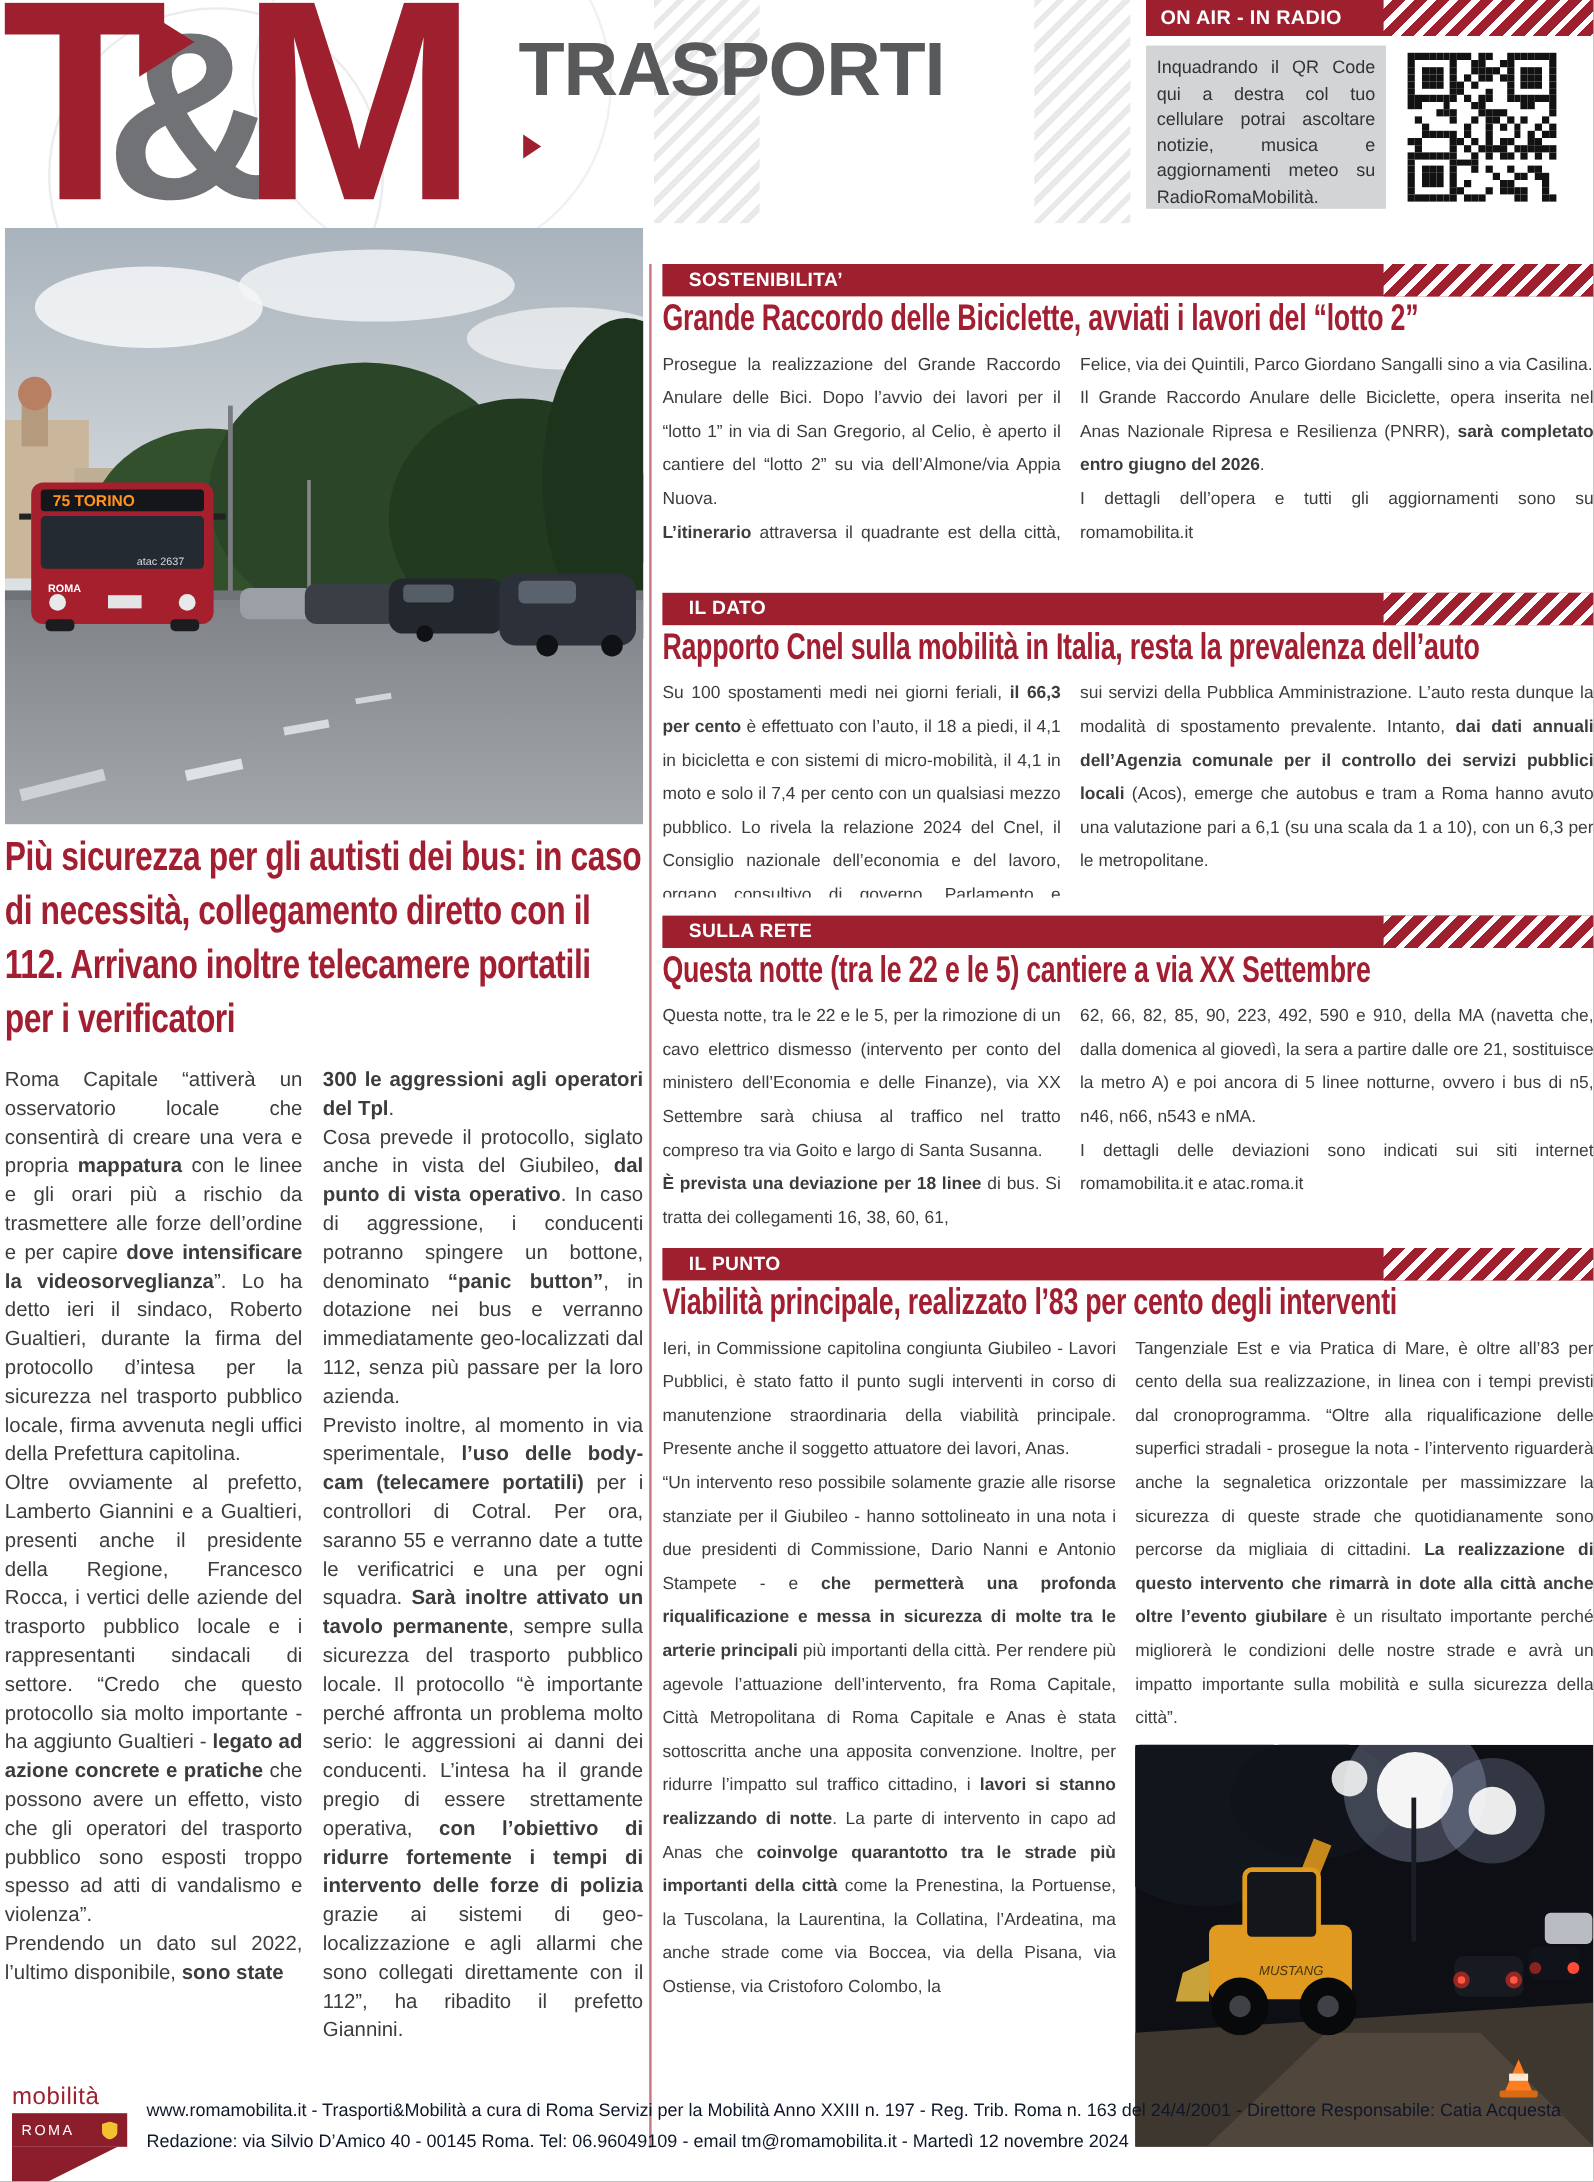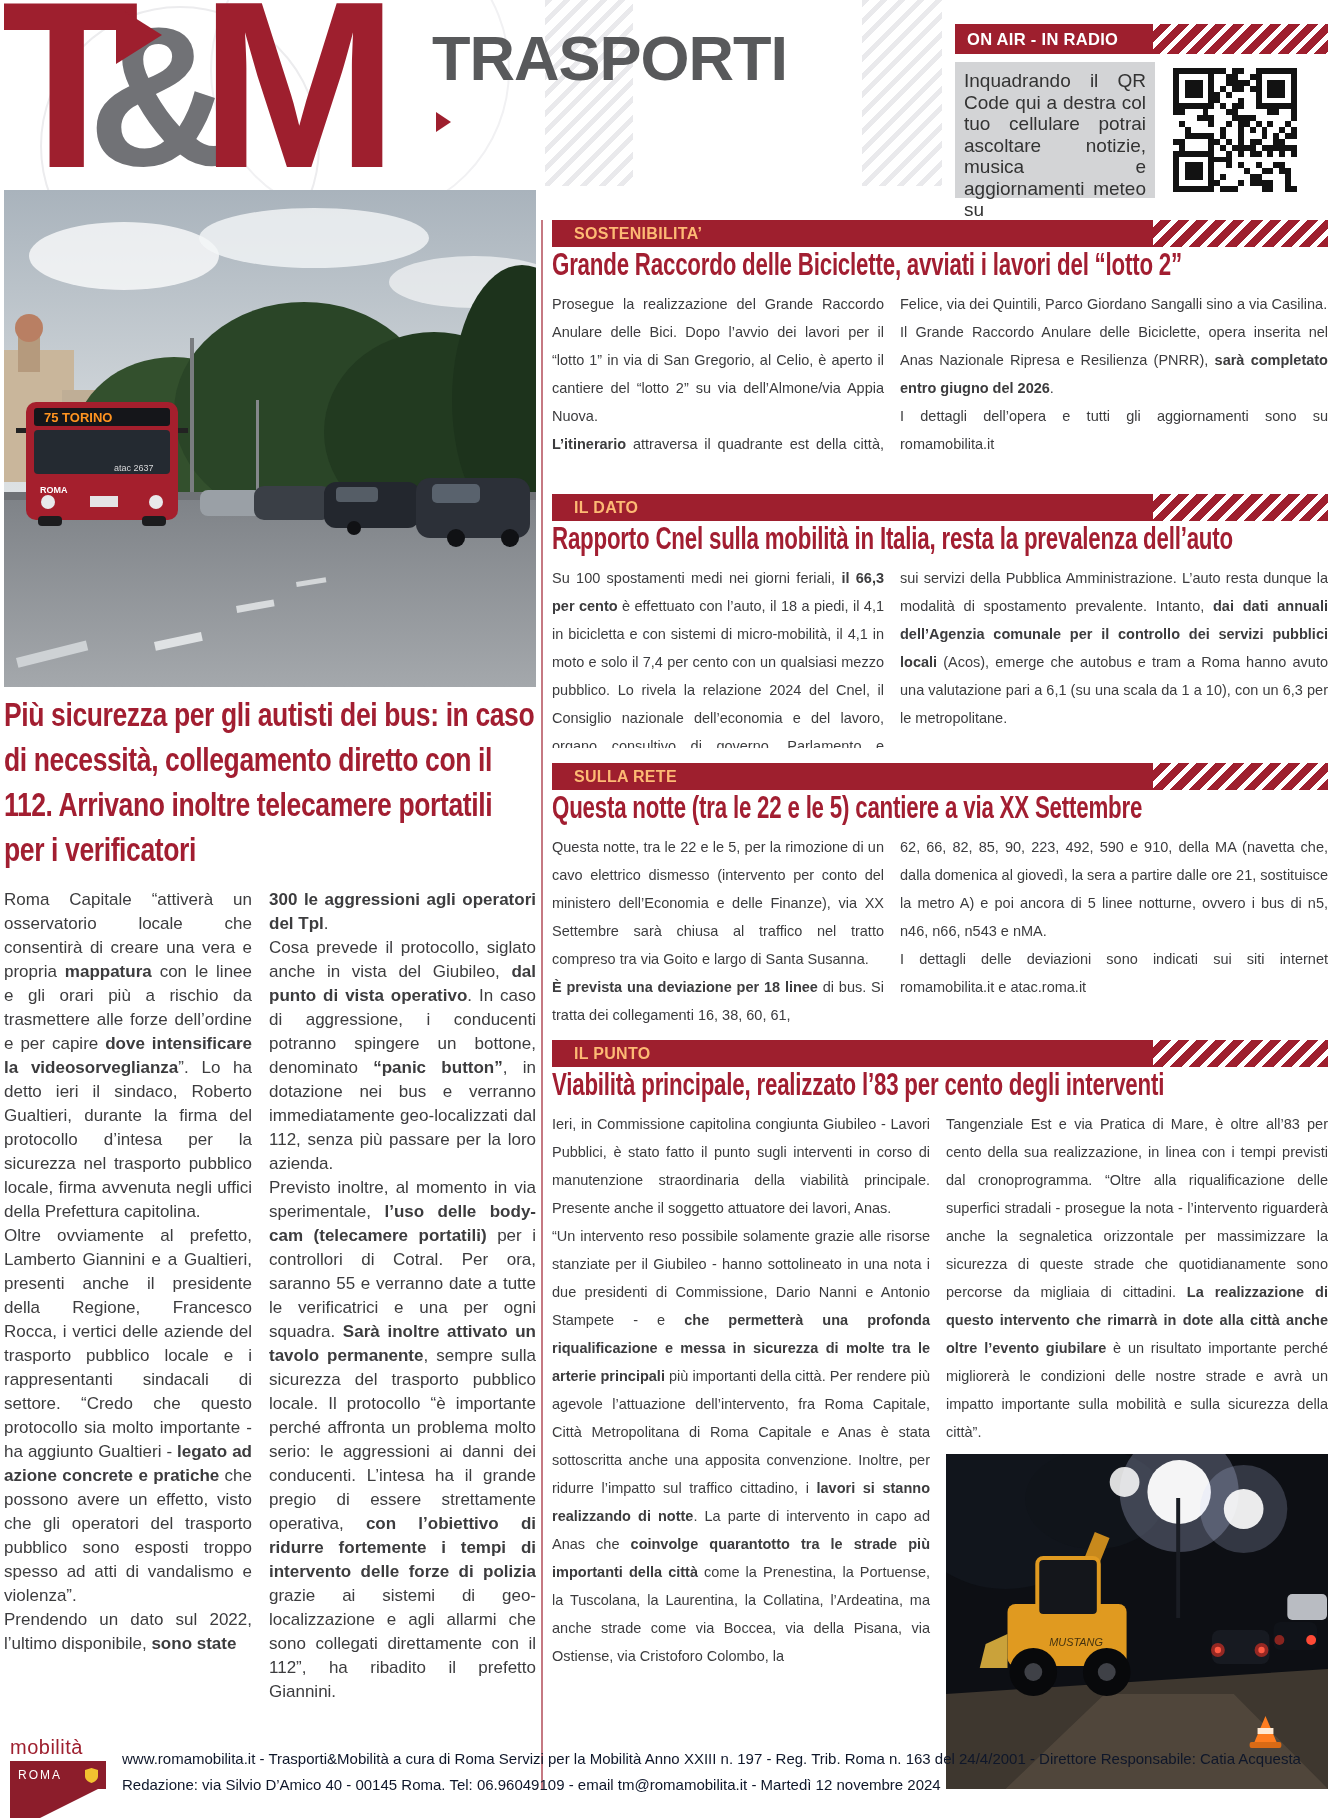--- a/index.html
+++ b/index.html
@@ -23,47 +23,47 @@
   .tm-amp { left:84px;  top:-4px;  font-size:198px; color:#717276; z-index:2; }
   .tm-m   { left:196px; top:-36px; font-size:238px; color:var(--red); z-index:3; }
   .tm-arrow { position:absolute; left:112px; top:4px; z-index:4; width:0; height:0;
     border-left:46px solid var(--red); border-top:29px solid transparent; border-bottom:29px solid transparent; }
   .title1 { position:absolute; left:432px; top:22px; font-size:63px; font-weight:bold; color:var(--gray); letter-spacing:-1px; }
   .title2 { position:absolute; left:455px; top:97px; font-size:45px; font-weight:bold; color:var(--gray); letter-spacing:-1px; }
   .title2-arrow { position:absolute; left:436px; top:112px; width:0; height:0;
     border-left:15px solid var(--red); border-top:10px solid transparent; border-bottom:10px solid transparent; }
 
   
-  .radio { position:absolute; left:955px; top:24px; width:373px; height:174px; }
+  .radio { position:absolute; left:955px; top:0; width:373px; height:174px; }
   .radio-bar { position:absolute; left:0; top:0; width:373px; height:30px; background:var(--red); display:flex; }
   .radio-bar .rlabel { flex:1; color:#fff; font-weight:bold; font-size:16.5px; padding:6px 0 0 12px; letter-spacing:.3px; }
   .stripes { background:repeating-linear-gradient(135deg,#fff 0 5px,var(--red) 5px 13px); }
   .radio-stripes { width:175px; height:30px; }
   .radio-box { position:absolute; left:0; top:38px; width:200px; height:136px; background:#d3d4d6;
-    padding:8px 9px; font-size:19px; line-height:21.5px; color:#333; text-align:justify; }
+    padding:8px 9px; font-size:15px; line-height:21.5px; color:#333; text-align:justify; }
   .qr { position:absolute; left:212px; top:38px; width:136px; height:136px; background:#fff; padding:6px;
     display:grid; grid-template-columns:repeat(21,1fr); grid-template-rows:repeat(21,1fr); }
   .qr .on { background:#121212; }
 
   
   .street-photo { position:absolute; left:4px; top:190px; width:532px; height:497px; }
   .lead-headline { position:absolute; left:4px; top:692px; width:532px; height:190px; overflow:hidden; }
   .lead-headline .scale { width:680px; transform:scaleX(.78); transform-origin:0 0;
     font-size:34px; line-height:45px; font-weight:bold; color:var(--red2); letter-spacing:-.5px; }
   .lead-body { position:absolute; left:4px; top:888px; width:532px; height:914px; display:flex; gap:17px; overflow:hidden; }
   .lead-col { font-size:17px; line-height:24px; color:var(--ink); text-align:justify; }
   .lead-c1 { width:248px; } .lead-c2 { width:267px; }
   .lead-body p, .sec-body p { margin:0; }
 
   
   .vrule { position:absolute; left:541px; top:220px; width:2px; height:1570px; background:var(--red); opacity:.6; }
 
   
   .sec-bar { position:absolute; left:552px; width:776px; height:27px; background:var(--red); display:flex; align-items:center; }
-  .sec-bar .slabel { flex:1; color:#fdba74; font-weight:bold; font-size:16px; padding-left:22px; letter-spacing:.3px; }
+  .sec-bar .slabel { flex:1; color:#ffffff; font-weight:bold; font-size:16px; padding-left:22px; letter-spacing:.3px; }
   .sec-bar .sec-stripes { width:175px; height:27px; }
   .sec-head { position:absolute; left:552px; width:776px; height:40px; overflow:hidden;text-align:right; }
   .sec-head .scale { display:inline-block; white-space:nowrap; transform:scaleX(.72); transform-origin:0 0;
     font-size:31px; line-height:38px; font-weight:bold; color:var(--red2); letter-spacing:-.3px; }
   .sec-body { position:absolute; left:552px; width:776px; display:flex; gap:16px; overflow:hidden;
     font-size:14.5px; line-height:28px; color:var(--ink); text-align:justify; }
   .sec-body .c1 { width:332px; } .sec-body .c2 { flex:1; }
   .s1-bar{top:220px} .s1-head{top:246px} .s1-body{top:290px;height:166px}
   .s2-bar{top:494px} .s2-head{top:520px} .s2-body{top:564px;height:184px}
   .s3-bar{top:763px} .s3-head{top:789px} .s3-body{top:833px;height:200px}

